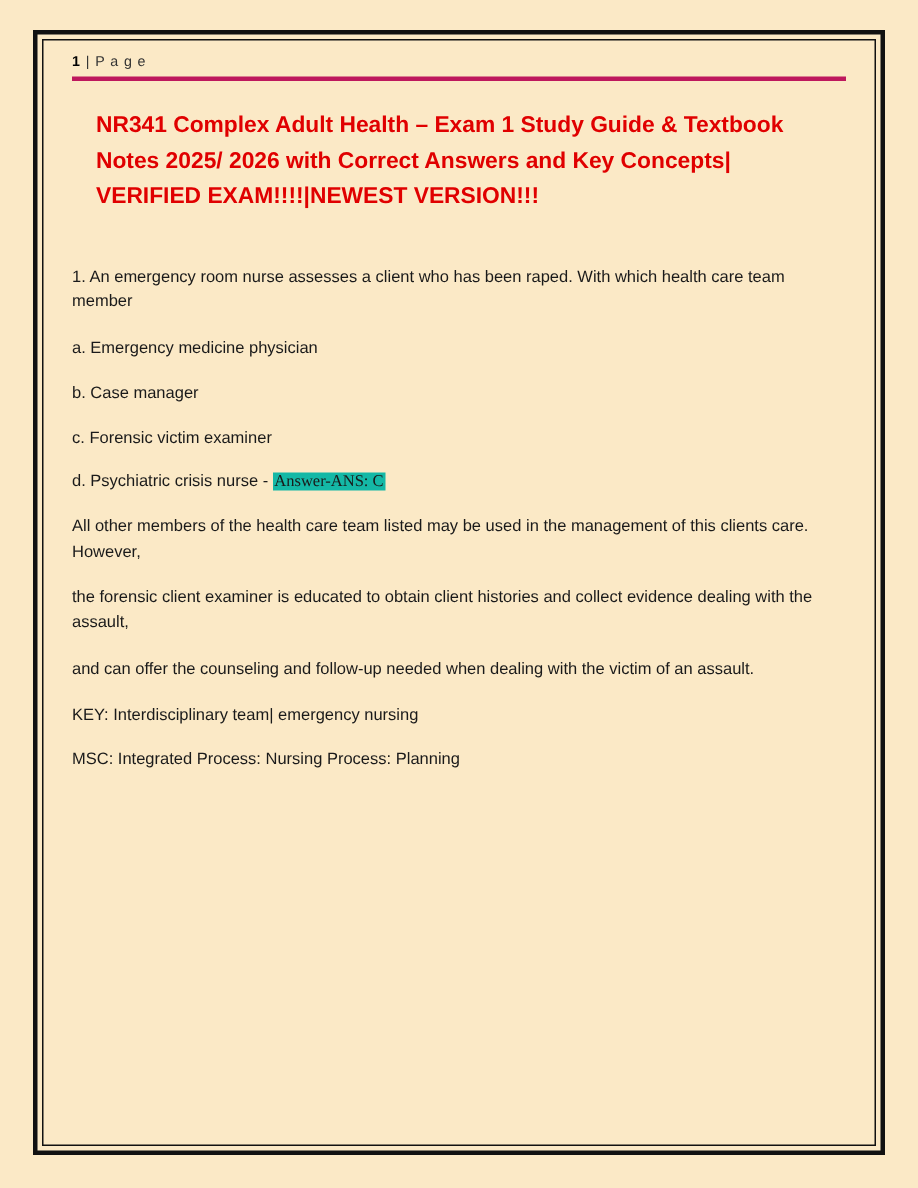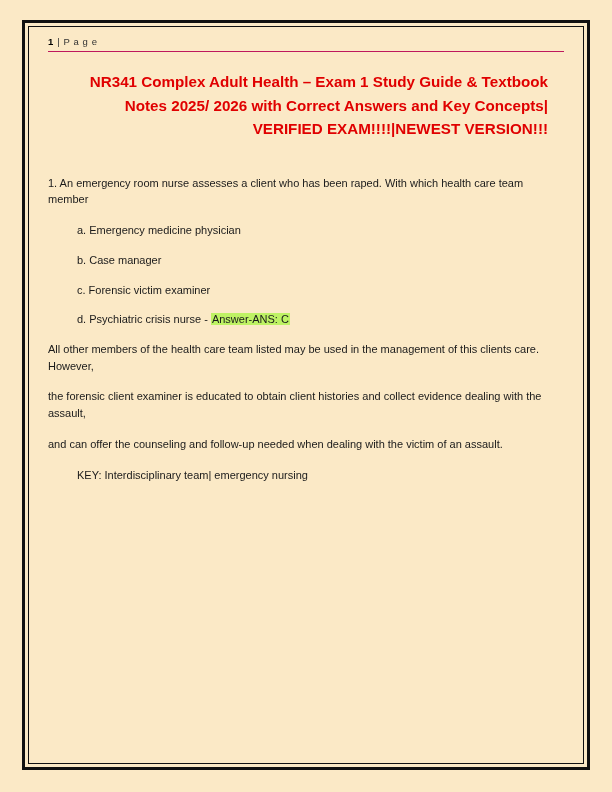--- a/index.html
+++ b/index.html
@@ -45,50 +45,50 @@
     right: 48px;
     bottom: 40px;
     box-sizing: border-box;
   }
   .page-header {
     font-size: 9.5px;
     color: #333333;
     letter-spacing: 0.6px;
     padding-top: 6px;
     padding-bottom: 4px;
-    border-bottom: 1px solid #be185d;
+    border-bottom: 3px solid #be185d;
     margin-bottom: 18px;
   }
   .page-header b {
     color: #000000;
   }
   .doc-title {
     color: #e00000;
     font-weight: bold;
     font-size: 15.2px;
     line-height: 1.55;
-    text-align: right;
+    text-align: left;
     margin: 12px 16px 0 16px;
   }
   .body-block {
     margin-top: 34px;
   }
   .para {
     font-size: 11px;
     line-height: 1.52;
     color: #1a1a1a;
     margin: 0 0 14px 0;
   }
   .para.tight {
     margin-bottom: 13px;
-    margin-left: 29px;
   }
   .highlight {
-    background: #bef264;
+    background: #14b8a6;
     padding: 0 1px;
+    font-family: Liberation Serif, serif;
   }
 </style>
 </head>
 <body>
 
 <div class="page">
   <div class="page-border-outer"></div>
   <div class="page-border-inner"></div>
 
   <div class="content">
@@ -112,16 +112,17 @@
 
       <p class="para tight">
         <span>d. Psychiatric crisis nurse - </span><span class="highlight">Answer-ANS: C</span>
       </p>
 
       <p class="para">All other members of the health care team listed may be used in the management of this clients care. However,</p>
       <p class="para">the forensic client examiner is educated to obtain client histories and collect evidence dealing with the assault,</p>
       <p class="para">and can offer the counseling and follow-up needed when dealing with the victim of an assault.</p>
 
       <p class="para tight">KEY: Interdisciplinary team| emergency nursing</p>
+      <p class="para tight">MSC: Integrated Process: Nursing Process: Planning</p>
 
     </div>
   </div>
 </div>
 
 </body></html>

